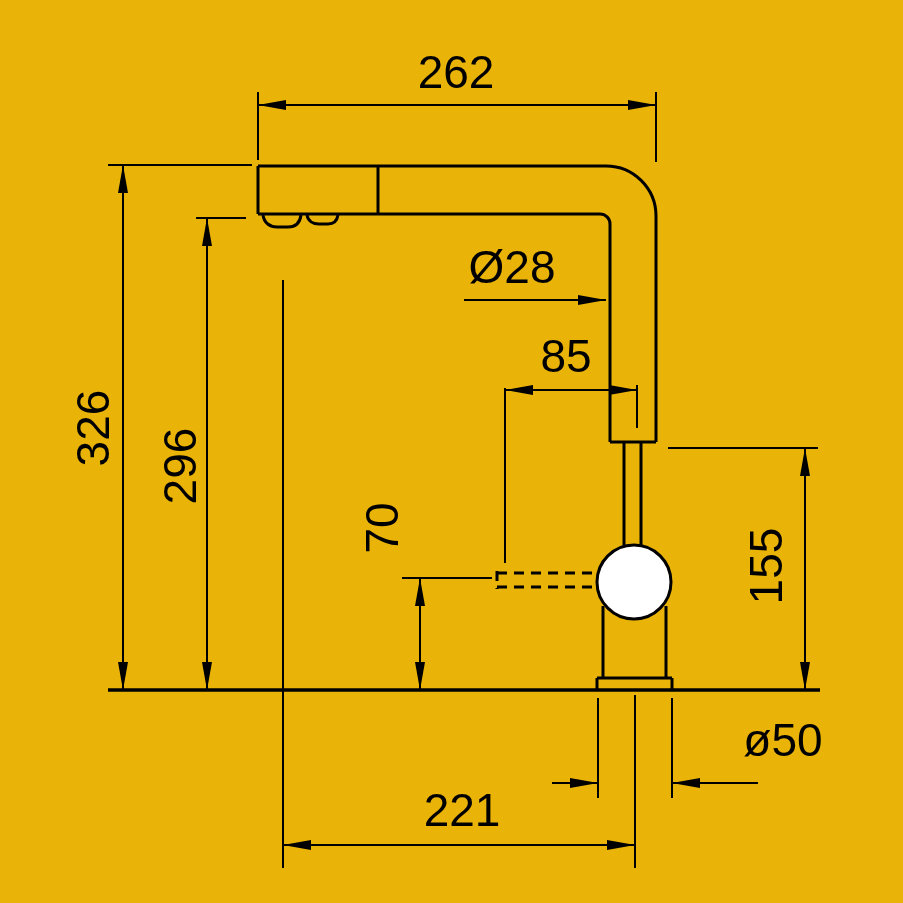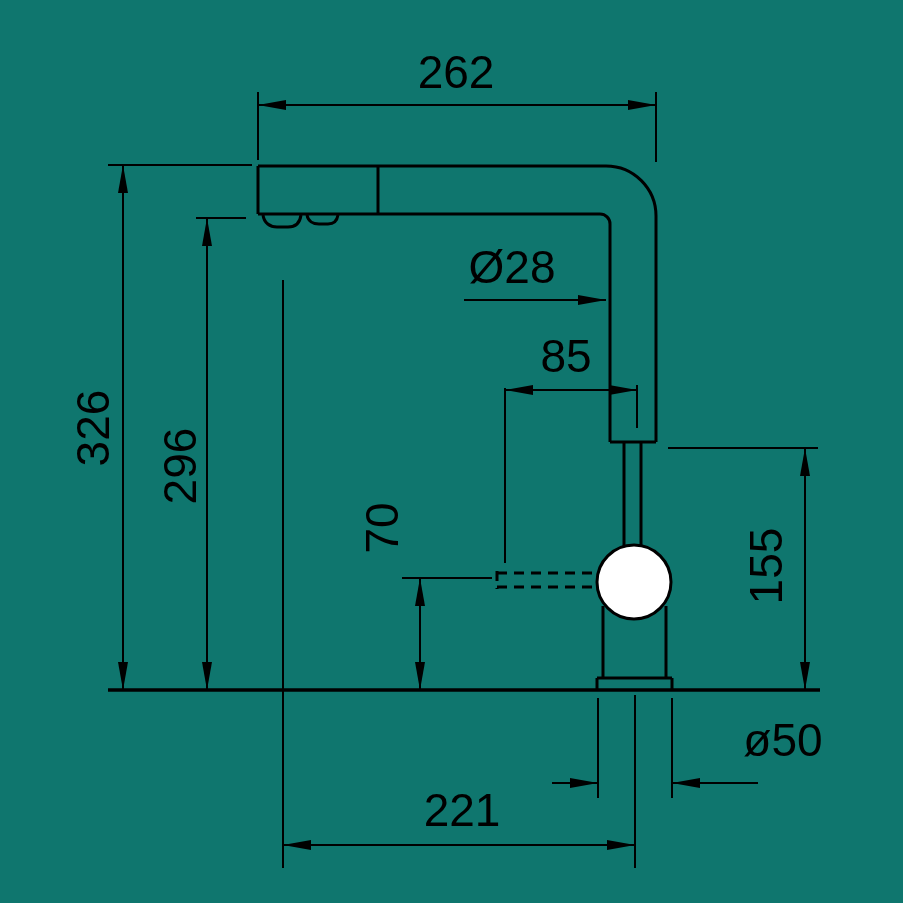--- a/index.html
+++ b/index.html
@@ -3,21 +3,21 @@
 <meta charset="utf-8">
 <style>
   html, body {
     margin: 0;
     padding: 0;
     background: #ffffff;
   }
   .canvas {
     width: 903px;
     height: 903px;
-    background: #0f766e;
+    background: #eab308;
     position: relative;
     overflow: hidden;
   }
   svg {
     display: block;
   }
   .outline {
     stroke: #000000;
     stroke-width: 3;
     fill: none;

